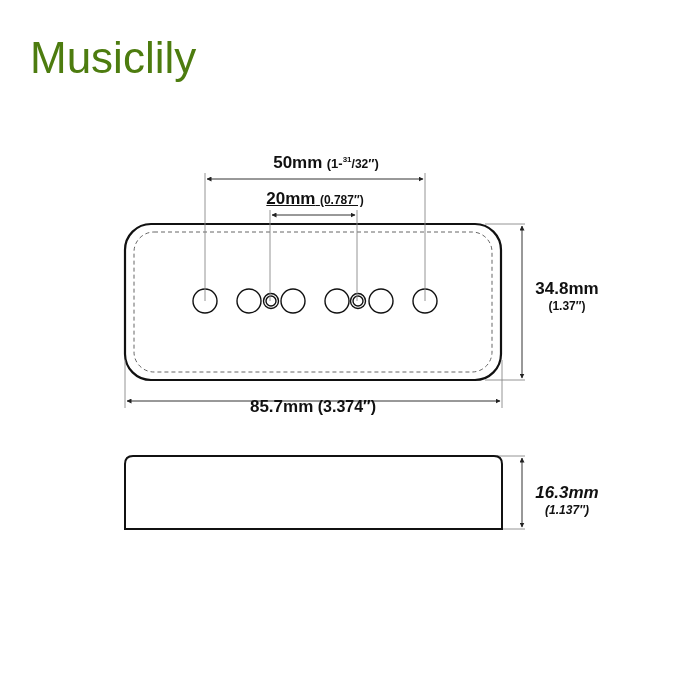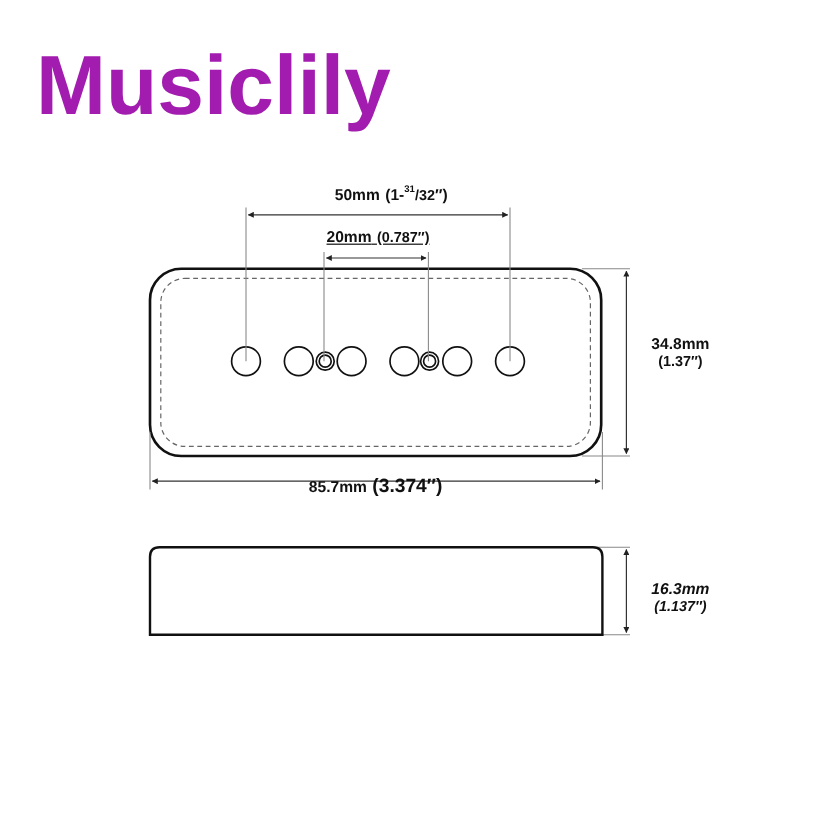--- a/index.html
+++ b/index.html
@@ -1,20 +1,20 @@
 <!DOCTYPE html>
 <html><head>
 <meta charset="utf-8">
 <style>
   html, body { margin:0; padding:0; background:#ffffff; }
   body { width:700px; height:700px; position:relative; overflow:hidden; font-family:"Liberation Sans", sans-serif; }
-  .brand { position:absolute; left:30px; top:36px; font-size:70px; font-weight:700; color:#a21caf; letter-spacing:0px; line-height:1; }
+  .brand { position:absolute; left:30px; top:36px; font-size:44px; font-weight:400; color:#4d7c0f; letter-spacing:0px; line-height:1; }
   svg { position:absolute; left:0; top:0; }
   .lbl { position:absolute; font-weight:700; color:#111; white-space:nowrap; }
-  .lbl .main { font-size:13px; }
+  .lbl .main { font-size:17px; }
   .lbl .sub { font-size:12px; }
   .center { transform:translateX(-50%); }
 </style>
 </head>
 <body>
 
 <div class="brand">Musiclily</div>
 
 <svg width="700" height="700" viewBox="0 0 700 700">
   <defs>

